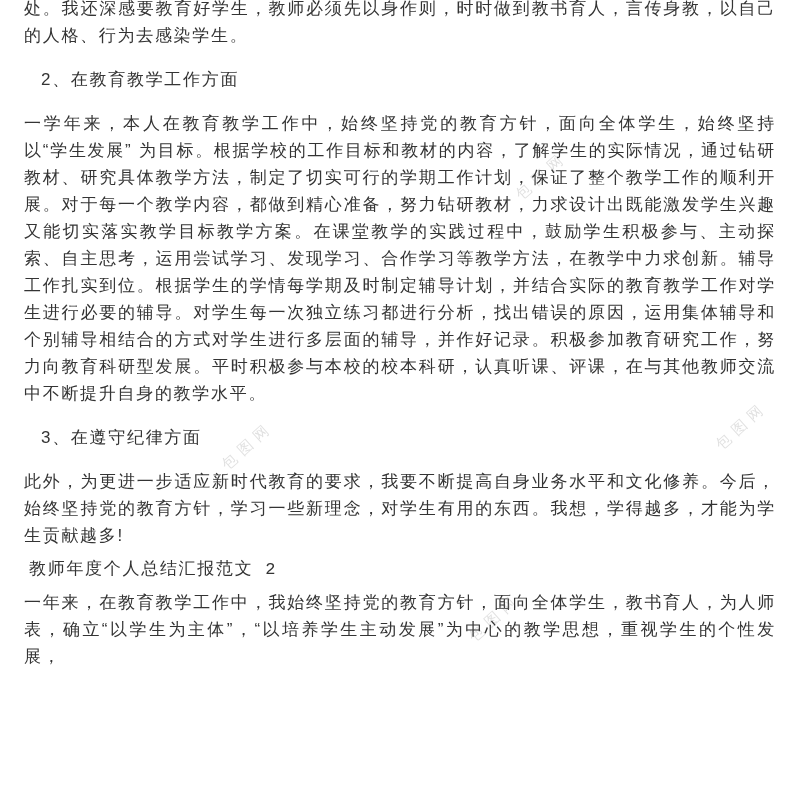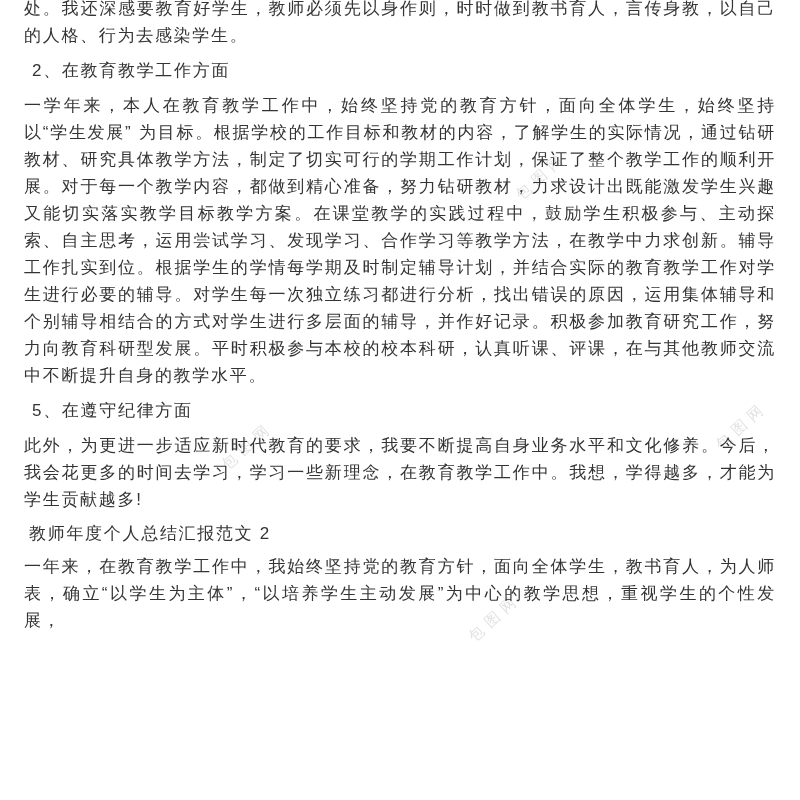--- a/index.html
+++ b/index.html
@@ -27,25 +27,26 @@
     font-size: 17px;
     line-height: 27px;
     text-align: justify;
     letter-spacing: 1.7px;
   }
   .para {
     margin: 0;
     word-break: break-all;
   }
   .para.heading {
-    margin: 8px;
+    margin: 17px;
   }
   .para.title {
     margin: 7px 0 6px 0;
     text-indent: 5px;
+    font-family: Liberation Mono, monospace;
   }
   .watermark-layer {
     position: absolute;
     inset: 0;
     pointer-events: none;
   }
   .watermark {
     position: absolute;
     font-size: 15px;
     letter-spacing: 6px;
@@ -60,18 +61,18 @@
   <div class="watermark-layer" id="watermarks">
       <div class="watermark" style="left: 512px; top: 190px; color: rgba(0, 0, 0, 0.12); transform: rotate(-42deg);">包图网</div>
       <div class="watermark" style="left: 712px; top: 440px; color: rgba(0, 0, 0, 0.12); transform: rotate(-42deg);">包图网</div>
       <div class="watermark" style="left: 465px; top: 632px; color: rgba(0, 0, 0, 0.12); transform: rotate(-42deg);">包图网</div>
       <div class="watermark" style="left: 218px; top: 460px; color: rgba(0, 0, 0, 0.12); transform: rotate(-42deg);">包图网</div>
     </div>
   <div class="doc" id="doc" style="color: rgb(52, 52, 52);">
       <p class="para body">处。我还深感要教育好学生，教师必须先以身作则，时时做到教书育人，言传身教，以自己的人格、行为去感染学生。</p>
       <p class="para heading">2、在教育教学工作方面</p>
       <p class="para body">一学年来，本人在教育教学工作中，始终坚持党的教育方针，面向全体学生，始终坚持以“学生发展” 为目标。根据学校的工作目标和教材的内容，了解学生的实际情况，通过钻研教材、研究具体教学方法，制定了切实可行的学期工作计划，保证了整个教学工作的顺利开展。对于每一个教学内容，都做到精心准备，努力钻研教材，力求设计出既能激发学生兴趣又能切实落实教学目标教学方案。在课堂教学的实践过程中，鼓励学生积极参与、主动探索、自主思考，运用尝试学习、发现学习、合作学习等教学方法，在教学中力求创新。辅导工作扎实到位。根据学生的学情每学期及时制定辅导计划，并结合实际的教育教学工作对学生进行必要的辅导。对学生每一次独立练习都进行分析，找出错误的原因，运用集体辅导和个别辅导相结合的方式对学生进行多层面的辅导，并作好记录。积极参加教育研究工作，努力向教育科研型发展。平时积极参与本校的校本科研，认真听课、评课，在与其他教师交流中不断提升自身的教学水平。</p>
-      <p class="para heading">5、在遵守纪律方面</p>
-      <p class="para body">此外，为更进一步适应新时代教育的要求，我要不断提高自身业务水平和文化修养。今后，我会花更多的时间去学习，学习一些新理念，在教育教学工作中。我想，学得越多，才能为学生贡献越多!</p>
+      <p class="para heading">3、在遵守纪律方面</p>
+      <p class="para body">此外，为更进一步适应新时代教育的要求，我要不断提高自身业务水平和文化修养。今后，始终坚持党的教育方针，学习一些新理念，对学生有用的东西。我想，学得越多，才能为学生贡献越多!</p>
       <p class="para title">教师年度个人总结汇报范文 2</p>
       <p class="para body">一年来，在教育教学工作中，我始终坚持党的教育方针，面向全体学生，教书育人，为人师表，确立“以学生为主体”，“以培养学生主动发展”为中心的教学思想，重视学生的个性发展，</p>
     </div>
 </div>
 
 </body></html>

